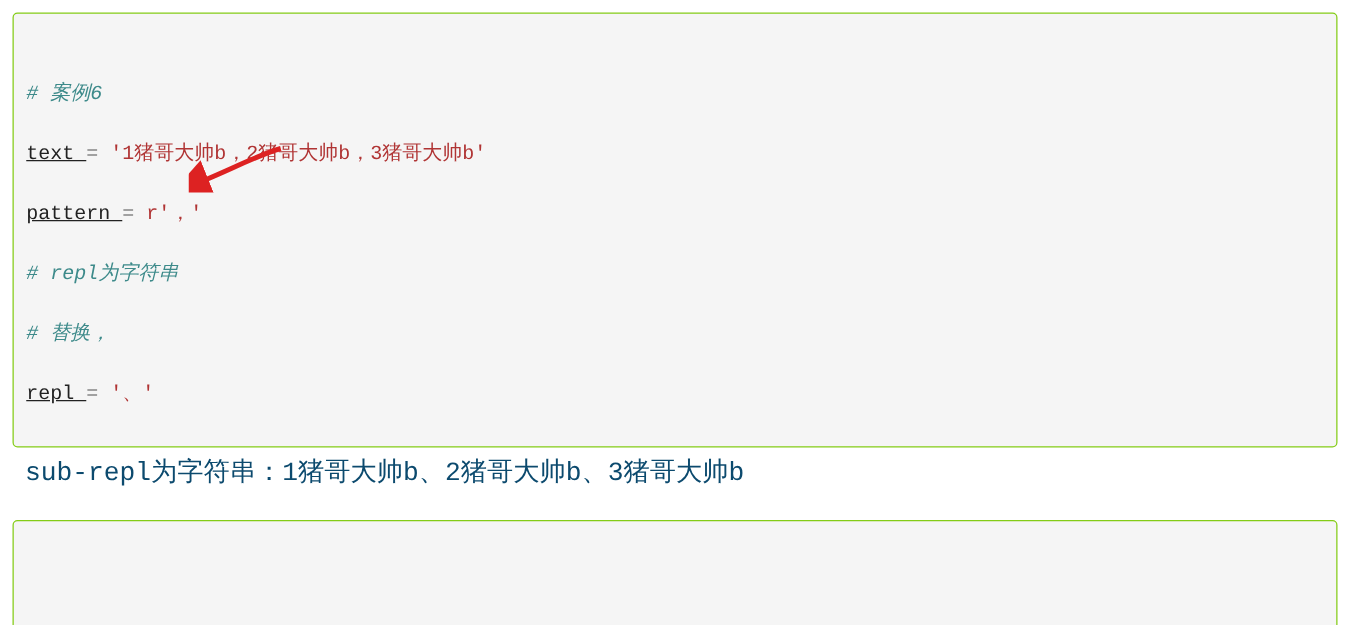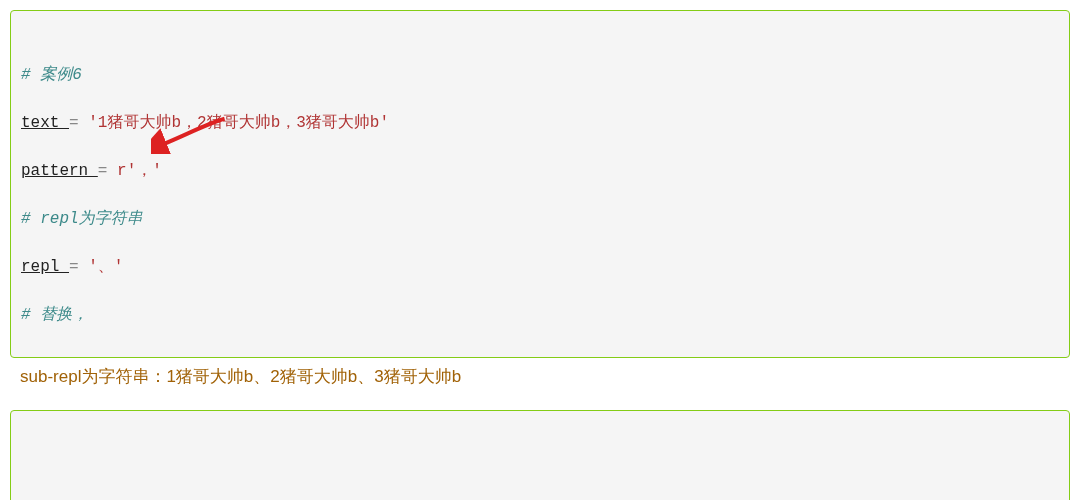--- a/index.html
+++ b/index.html
@@ -14,23 +14,23 @@
     background: #f5f5f5;
     border: 1px solid #84cc16;
     border-radius: 4px;
     padding: 4px 10px 6px 10px;
     position: relative;
     white-space: pre;
     overflow: hidden;
   }
   .output {
     padding: 6px 10px 10px 10px;
-    color: #a16207;
-    font-family: Liberation Sans, sans-serif;
-    font-size: 17px;
+    color: #0c4a6e;
+    font-family: Liberation Mono, monospace;
+    font-size: 21px;
   }
   .gap { height: 10px; }
 
   
   .cm  { color: #3d8a8a; font-style: italic; }
   .str { color: #b03434; }
   .op  { color: #888888; }
   .fn  { color: #222; }
   .num { color: #1a8a1a; font-weight: bold; }
   .plain { color: #222; text-decoration: underline; }
@@ -56,22 +56,22 @@
         <path d="M0,0 L8,4 L0,8 Z" fill="#d22"></path>
       </marker>
         </defs>
       <path d="M92,6 C70,12 40,28 10,40" stroke="#d22" stroke-width="5" fill="none" marker-end="url(#ah1)"></path>
     </svg>
   </div>
 <span class="line"><span class="cm"># 案例6</span></span>
 <span class="line"><span class="plain">text </span><span class="op">=</span><span class="str"> '1猪哥大帅b，2猪哥大帅b，3猪哥大帅b'</span></span>
 <span class="line"><span class="plain">pattern </span><span class="op">=</span><span class="str"> r'，'</span></span>
 <span class="line"><span class="cm"># repl为字符串</span></span>
+<span class="line"><span class="cm"># 替换，</span></span>
 <span class="line"><span class="plain">repl </span><span class="op">=</span><span class="str"> '、'</span></span>
-<span class="line"><span class="cm"># 替换，</span></span>
 </div>
 
 <div class="output">sub-repl为字符串：1猪哥大帅b、2猪哥大帅b、3猪哥大帅b</div>
 
 <div class="gap"></div>
 
 <div class="codebox">
   
 
 

